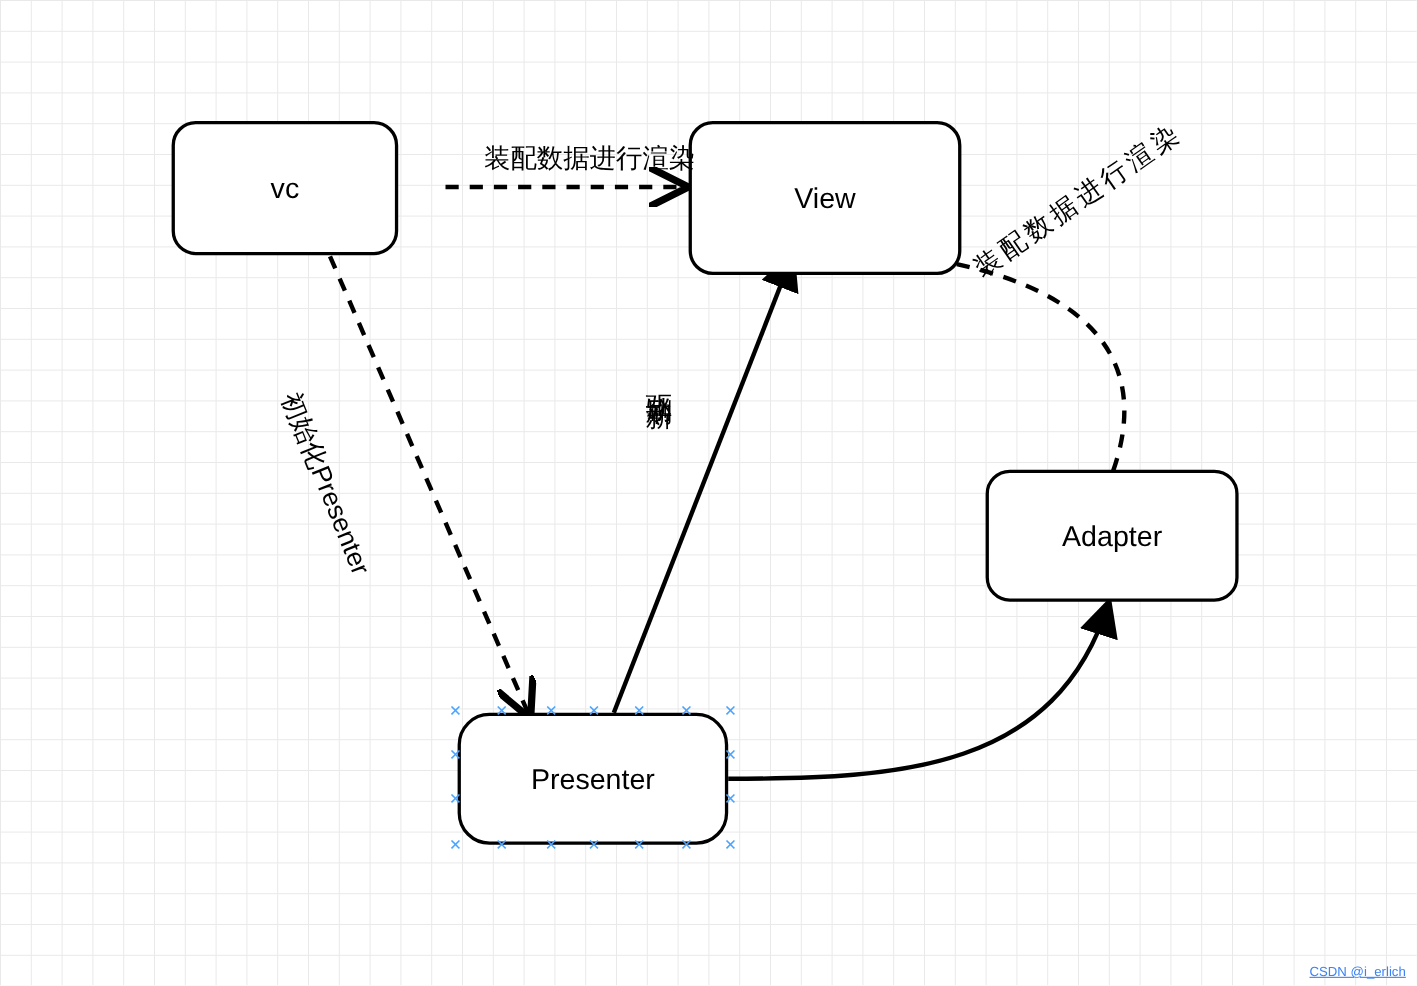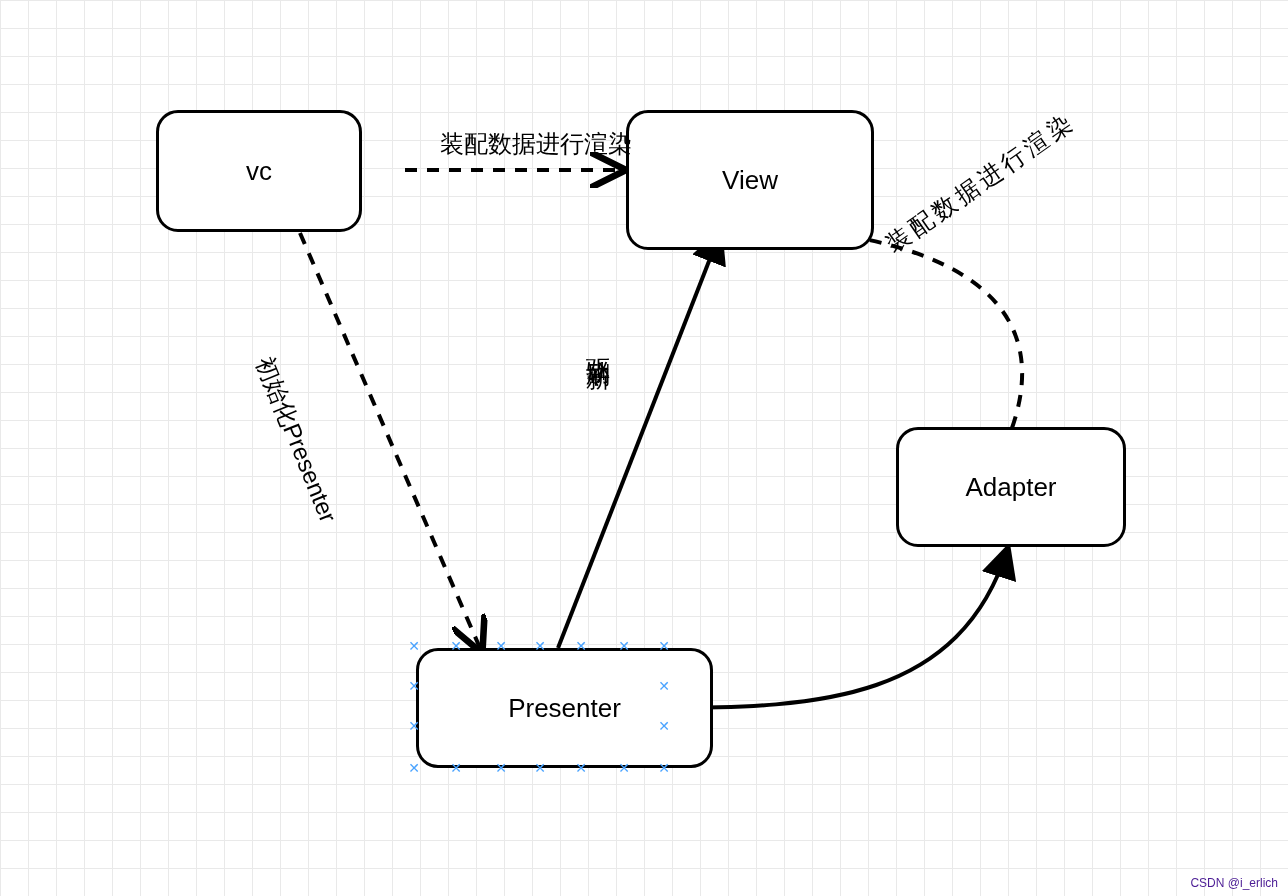--- a/index.html
+++ b/index.html
@@ -69,22 +69,23 @@
   .rot-label {
     transform-origin: top left;
   }
   .diag-label-1 {
     letter-spacing: 4px;
     transform-origin: center;
   }
   .watermark {
     position: absolute;
     font-size: 12px;
-    color: #4c1d95;
+    color: #3b82f6;
     text-align: right;
+    text-decoration: underline;
   }
 </style>
 </head>
 <body>
 
 <div class="canvas">
   <div class="grid"></div>
 
   <svg class="overlay" xmlns="http://www.w3.org/2000/svg">
     <defs>
@@ -112,21 +113,21 @@
   </div>
 
   <div class="node" style="left:626px; top:110px; width:248px; height:140px;">
     <span>View</span>
   </div>
 
   <div class="node" style="left:896px; top:427px; width:230px; height:120px;">
     <span>Adapter</span>
   </div>
 
-  <div class="node" style="left:416px; top:648px; width:297px; height:120px;">
+  <div class="node" style="left:416px; top:648px; width:246px; height:120px;border-radius:29px;">
     <span>Presenter</span>
   </div>
 
   <div class="handle" style="left:408px; top:640px;">✕</div>
   <div class="handle" style="left:450px; top:640px;">✕</div>
   <div class="handle" style="left:495px; top:640px;">✕</div>
   <div class="handle" style="left:534px; top:640px;">✕</div>
   <div class="handle" style="left:575px; top:640px;">✕</div>
   <div class="handle" style="left:618px; top:640px;">✕</div>
   <div class="handle" style="left:658px; top:640px;">✕</div>

